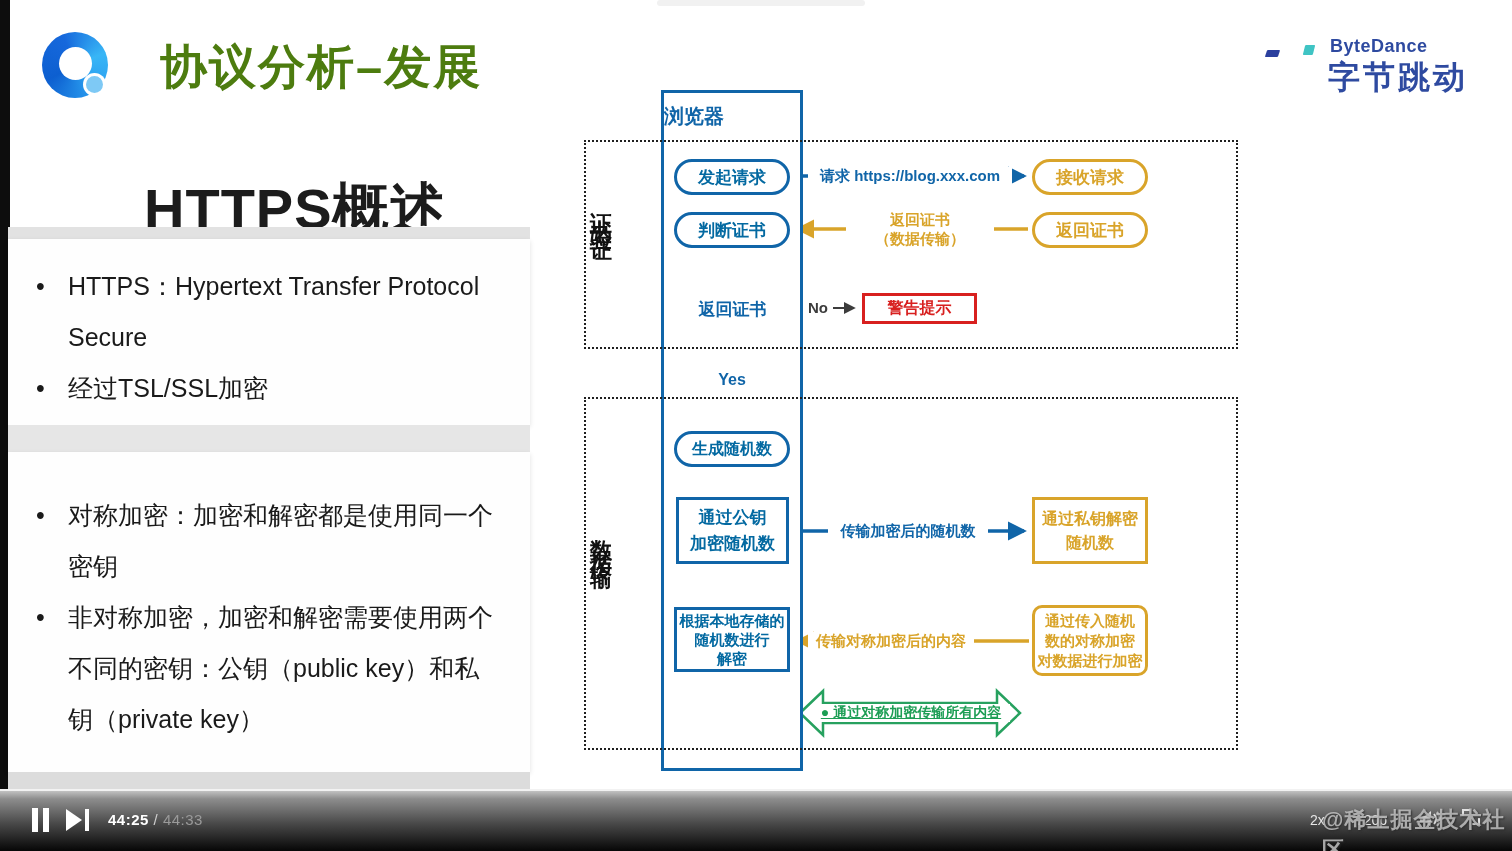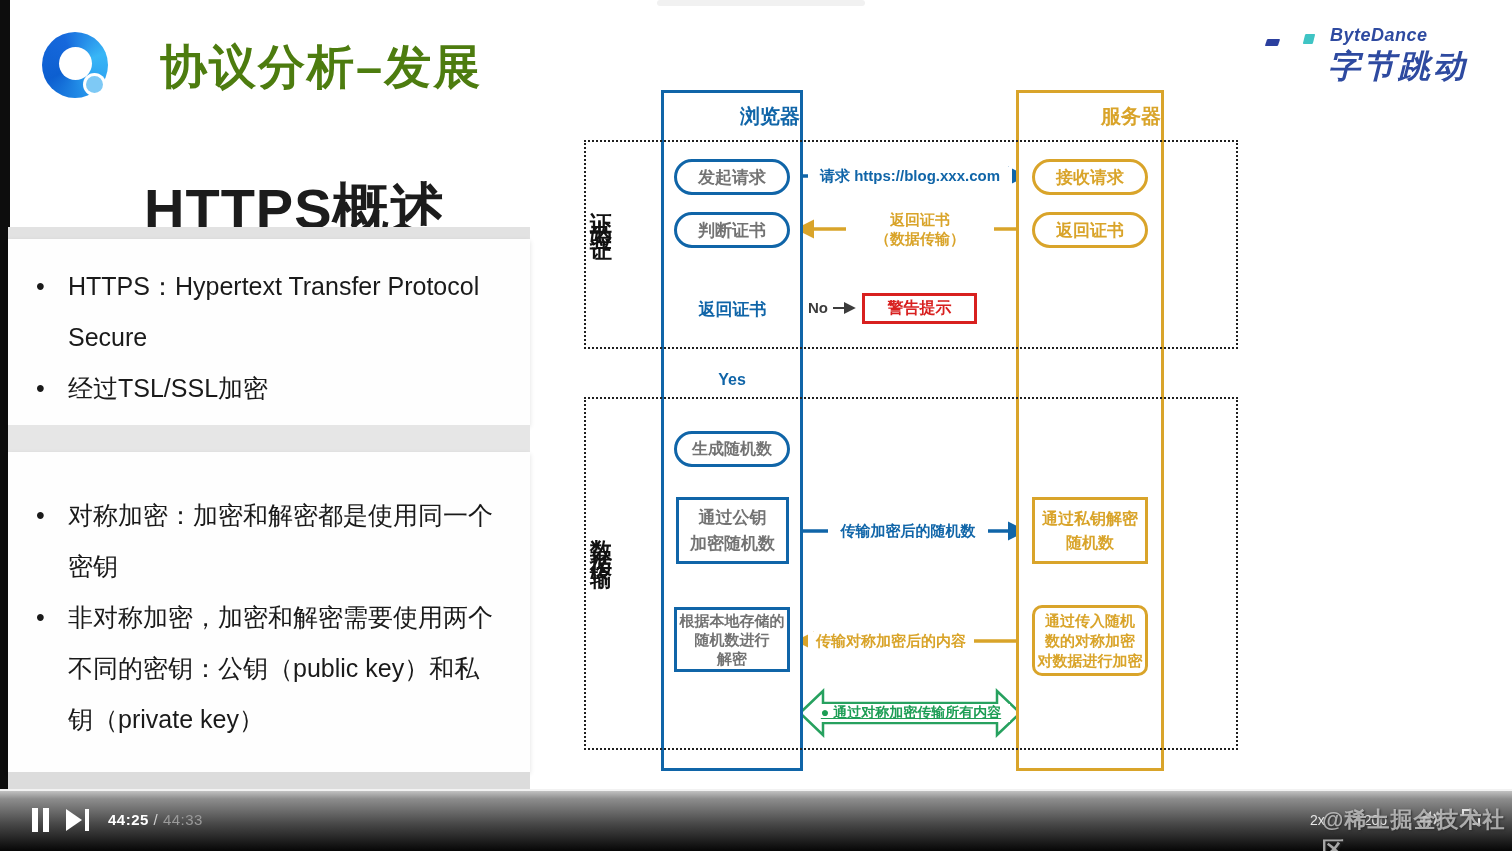--- a/index.html
+++ b/index.html
@@ -28,45 +28,45 @@
   .card { position:absolute; left:8px; width:522px; background:#fefefe; box-shadow:0 2px 5px rgba(0,0,0,.12); }
   .card1 { top:239px; height:186px; }
   .card2 { top:452px; height:320px; }
   .card ul { list-style:none; margin:0; }
   .card1 ul { padding:22px 20px 0 26px; }
   .card2 ul { padding:38px 20px 0 26px; }
   .card li { position:relative; padding-left:34px; width:470px; font-size:25px; line-height:51px; color:#1a1a1a; }
   .card li .dot { position:absolute; left:2px; top:0; font-size:25px; color:#1a1a1a; }
 
   
-  .brand { position:absolute; left:1260px; top:21px; width:240px; height:66px;font-style:italic; }
+  .brand { position:absolute; left:1260px; top:32px; width:240px; height:66px; }
   .brand .mark1 { position:absolute; left:6px; top:18px; width:13px; height:7px; background:#2b3f9e; transform:skewX(-18deg); border-radius:1px; }
   .brand .mark2 { position:absolute; left:44px; top:13px; width:10px; height:10px; background:#3fc4c4; transform:skewX(-14deg); border-radius:1px; }
   .brand .en { position:absolute; left:70px; top:4px; font-size:18px; font-weight:700; color:#2e4aa0; letter-spacing:.5px; }
   .brand .cn { position:absolute; left:68px; top:24px; font-size:32px; font-weight:700; color:#2e4aa0; letter-spacing:3px; }
 
   
   .col { position:absolute; top:90px; height:681px; background:#fff; }
   .col-browser { left:661px; width:142px; border:3px solid #1065a8; }
   .col-server { left:1016px; width:148px; border:3px solid #d9a42a; }
-  .col-header { margin-top:10px; text-align:right; font-size:20px; font-weight:700; }
+  .col-header { margin-top:10px; text-align:left; font-size:20px; font-weight:700; }
   .col-browser .col-header { color:#1065a8; }
   .col-server .col-header { color:#d9a42a; }
 
   .phase-box { position:absolute; left:584px; width:654px; border:2px dotted #1f1f1f; }
   .phase1 { top:140px; height:209px; }
   .phase2 { top:397px; height:353px; }
   .phase-label { position:absolute; left:588px; width:28px; writing-mode:vertical-rl; text-orientation:upright;
                  font-size:22px; font-weight:700; color:#111; letter-spacing:9px; }
   .phase1-label { top:194px; height:130px; }
   .phase2-label { top:522px; height:130px; }
 
   .node { position:absolute; display:flex; flex-direction:column; align-items:center; justify-content:center;
           background:#fff; text-align:center; font-weight:700; }
-  .nb { border:3px solid #1065a8; color:#737373; }
+  .nb { border:3px solid #1065a8; color:#0369a1; }
   .no { border:3px solid #d9a42a; color:#d9a42a; }
   .pill { border-radius:18px; }
   .n-initiate { left:674px; top:159px; width:116px; height:36px; font-size:17px; }
   .n-judge    { left:674px; top:212px; width:116px; height:36px; font-size:17px; }
   .n-warn     { left:862px; top:293px; width:115px; height:31px; border:3px solid #d8201f; color:#d8201f; font-size:16px; }
   .n-gen      { left:674px; top:431px; width:116px; height:36px; font-size:16px; }
   .n-pub      { left:676px; top:497px; width:113px; height:67px; font-size:17px; line-height:26px; }
   .n-local    { left:674px; top:607px; width:116px; height:65px; font-size:15px; line-height:19px; }
   .n-recv     { left:1032px; top:159px; width:116px; height:36px; font-size:17px; }
   .n-ret      { left:1032px; top:212px; width:116px; height:36px; font-size:17px; }
@@ -171,23 +171,20 @@
     <line x1="732" y1="468" x2="732" y2="490" stroke="#1065a8" stroke-width="3" marker-end="url(#mb)"></line>
     <line x1="791" y1="531" x2="1024" y2="531" stroke="#1065a8" stroke-width="3.5" marker-end="url(#mb)"></line>
     <line x1="1029" y1="641" x2="798" y2="641" stroke="#d9a42a" stroke-width="3.5" marker-end="url(#mo)"></line>
     <polygon points="732,264 779,308 732,352 685,308" fill="#fff" stroke="#1065a8" stroke-width="3"></polygon>
     <polygon points="800,713 823,691 823,703 997,703 997,691 1020,713 997,735 997,723 823,723 823,735" fill="#fff" stroke="#27a15f" stroke-width="2.5"></polygon>
   </svg>
 
   <div class="col col-browser">
     <div class="col-header">浏览器</div>
   </div>
-  <div class="col col-server">
-    <div class="col-header">服务器</div>
-  </div>
   <div class="phase-box phase1"></div>
   <div class="phase-box phase2"></div>
   <div class="phase-label phase1-label">证书验证</div>
   <div class="phase-label phase2-label">数据传输</div>
 
   <div class="node nb pill n-initiate">发起请求</div>
   <div class="node nb pill n-judge">判断证书</div>
   <div class="diamond-label">返回证书</div>
   <div class="node n-warn">警告提示</div>
   <div class="node nb pill n-gen">生成随机数</div>

